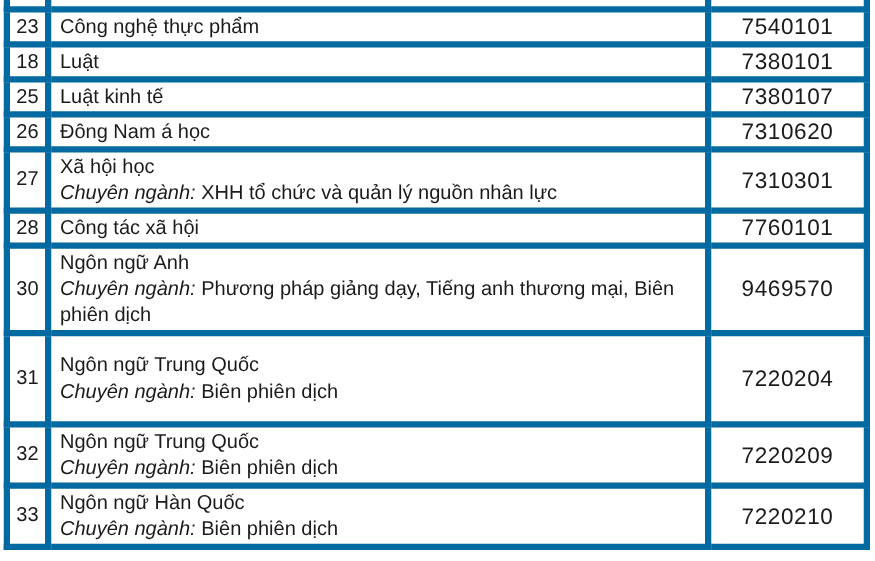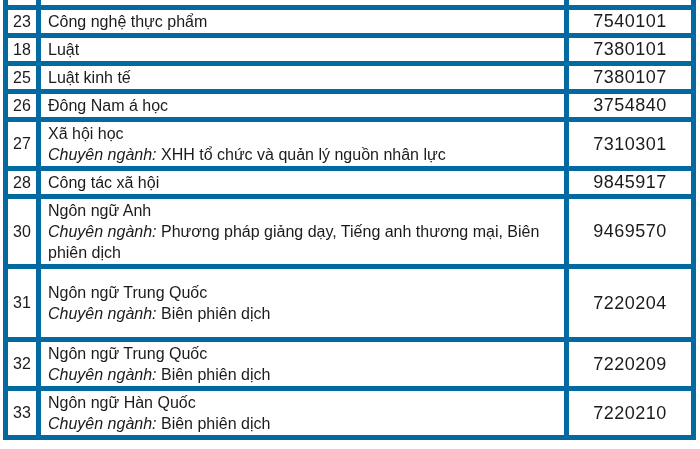--- a/index.html
+++ b/index.html
@@ -100,37 +100,37 @@
 
     </td>
     <td class="code">7380107</td>
   </tr>
       <tr class="row">
     <td class="no">26</td>
     <td class="name">
       <div class="nm">Đông Nam á học</div>
 
     </td>
-    <td class="code">3754840</td>
+    <td class="code">7310620</td>
   </tr>
       <tr class="row">
     <td class="no">27</td>
     <td class="name">
       <div class="nm">Xã hội học</div>
       <div class="spec"><span class="spec-label">Chuyên ngành:</span> <span class="spec-text">XHH tổ chức và quản lý nguồn nhân lực</span></div>
     </td>
     <td class="code">7310301</td>
   </tr>
       <tr class="row">
     <td class="no">28</td>
     <td class="name">
       <div class="nm">Công tác xã hội</div>
 
     </td>
-    <td class="code">9845917</td>
+    <td class="code">7760101</td>
   </tr>
       <tr class="row">
     <td class="no">30</td>
     <td class="name">
       <div class="nm">Ngôn ngữ Anh</div>
       <div class="spec"><span class="spec-label">Chuyên ngành:</span> <span class="spec-text">Phương pháp giảng dạy, Tiếng anh thương mại, Biên phiên dịch</span></div>
     </td>
     <td class="code">9469570</td>
   </tr>
       <tr class="row">

